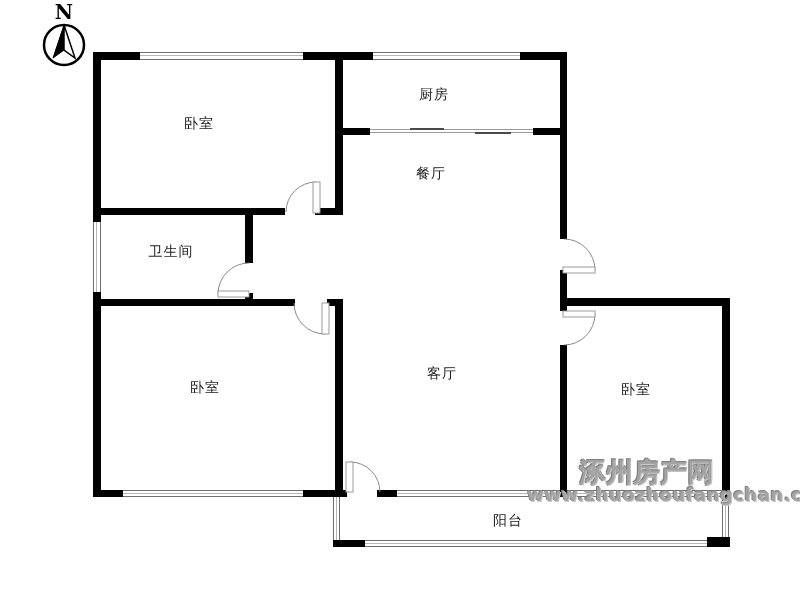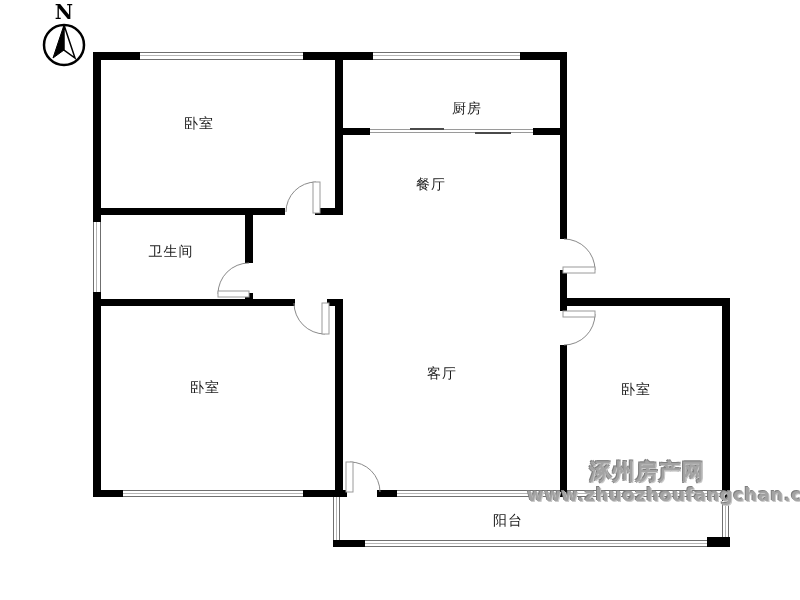--- a/index.html
+++ b/index.html
@@ -13,21 +13,21 @@
   .slide{position:absolute;background:#fff;}
   .slide .rail{position:absolute;left:0;width:100%;height:1px;background:#9a9a9a;}
   .slide .panel{position:absolute;height:2px;background:#4a4a4a;}
   .room-label{position:absolute;transform:translate(-50%,-50%);font-size:14px;color:#1c1c1c;
               letter-spacing:1px;white-space:nowrap;}
   #door-layer{position:absolute;left:0;top:0;}
   #compass{position:absolute;left:0;top:0;}
   .compass-n{position:absolute;left:44px;top:0px;width:40px;text-align:center;
              font-family:"DejaVu Serif","Liberation Serif",serif;font-weight:bold;font-size:20px;color:#000;}
   .wm-title{position:absolute;left:647px;top:472px;transform:translate(-50%,-50%);
-            font-size:22px;font-weight:bold;letter-spacing:1px;color:#a3a3a3;white-space:nowrap;
+            font-size:26px;font-weight:bold;letter-spacing:1px;color:#a3a3a3;white-space:nowrap;
             text-shadow:1px 1px 0 #c9c9c9,-1px -1px 0 #7e7e7e,1px -1px 0 #8d8d8d,-1px 1px 0 #8d8d8d;}
   .wm-url{position:absolute;left:527px;top:494px;transform:translateY(-50%);
           font-size:18px;font-weight:bold;letter-spacing:.5px;color:#a3a3a3;white-space:nowrap;
           text-shadow:1px 1px 0 #c9c9c9,-1px -1px 0 #7e7e7e;}
 </style>
 </head>
 <body>
 
 <div id="stage">
 
@@ -85,22 +85,22 @@
       <path d="M350,462 A30,30 0 0 1 380,492" fill="none" stroke="#8a8a8a" stroke-width="1"></path>
       <rect x="346" y="462" width="7" height="30" fill="#fff" stroke="#9a9a9a" stroke-width="1"></rect>
       <path d="M564,239 A31,31 0 0 1 595,270" fill="none" stroke="#8a8a8a" stroke-width="1"></path>
       <rect x="563" y="267" width="32" height="6" fill="#fff" stroke="#9a9a9a" stroke-width="1"></rect>
       <path d="M595,314 A31,31 0 0 1 564,345" fill="none" stroke="#8a8a8a" stroke-width="1"></path>
       <rect x="563" y="311" width="32" height="6" fill="#fff" stroke="#9a9a9a" stroke-width="1"></rect>
     </svg>
 
   <div id="labels-layer">
       <div class="room-label" style="left: 199px; top: 124px;">卧室</div>
-      <div class="room-label" style="left: 434px; top: 109px; margin-left: 33px;">厨房</div>
-      <div class="room-label" style="left: 431px; top: 185px;">餐厅</div>
+      <div class="room-label" style="left: 434px; top: 95px;">厨房</div>
+      <div class="room-label" style="left: 431px; top: 174px;">餐厅</div>
       <div class="room-label" style="left: 171px; top: 252px; text-align: center;">卫生间</div>
       <div class="room-label" style="left: 205px; top: 388px;">卧室</div>
       <div class="room-label" style="left: 442px; top: 374px;">客厅</div>
       <div class="room-label" style="left: 636px; top: 390px;">卧室</div>
       <div class="room-label" style="left: 508px; top: 521px;">阳台</div>
     </div>
 
   <div class="compass-n">N</div>
   <svg id="compass" width="130" height="90">
       <circle cx="64" cy="45" r="20" fill="none" stroke="#000" stroke-width="2.5"></circle>

